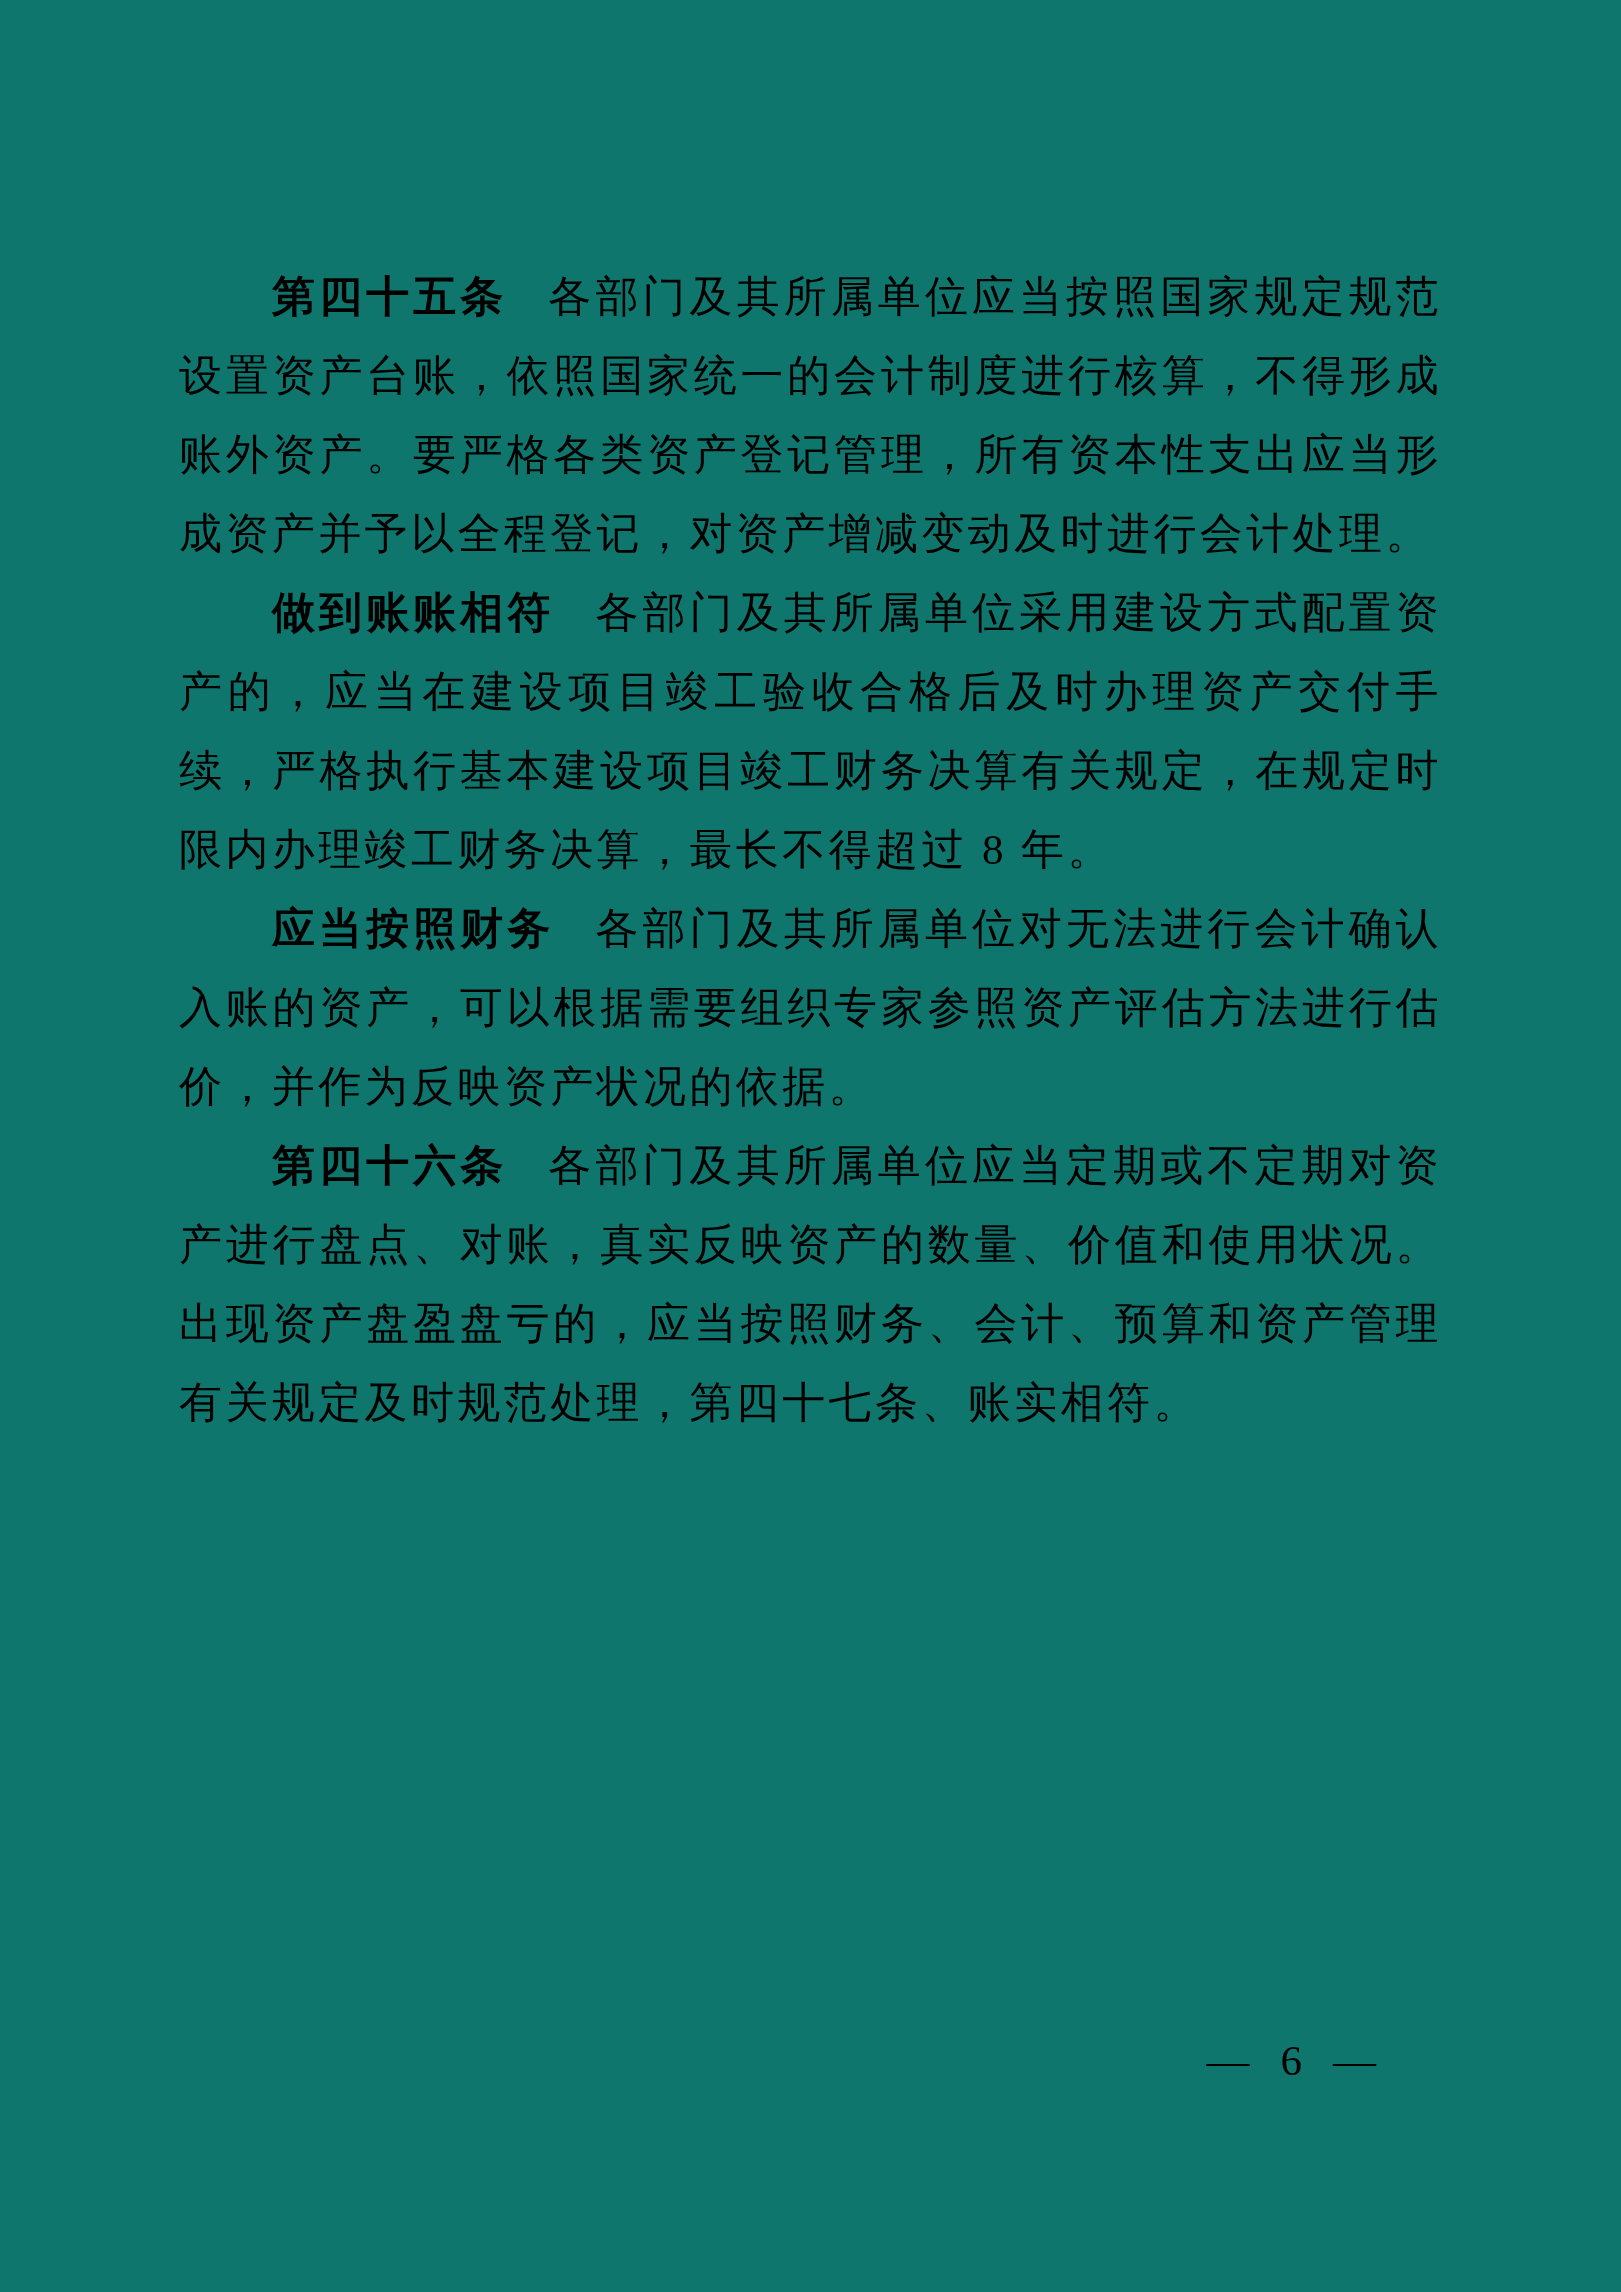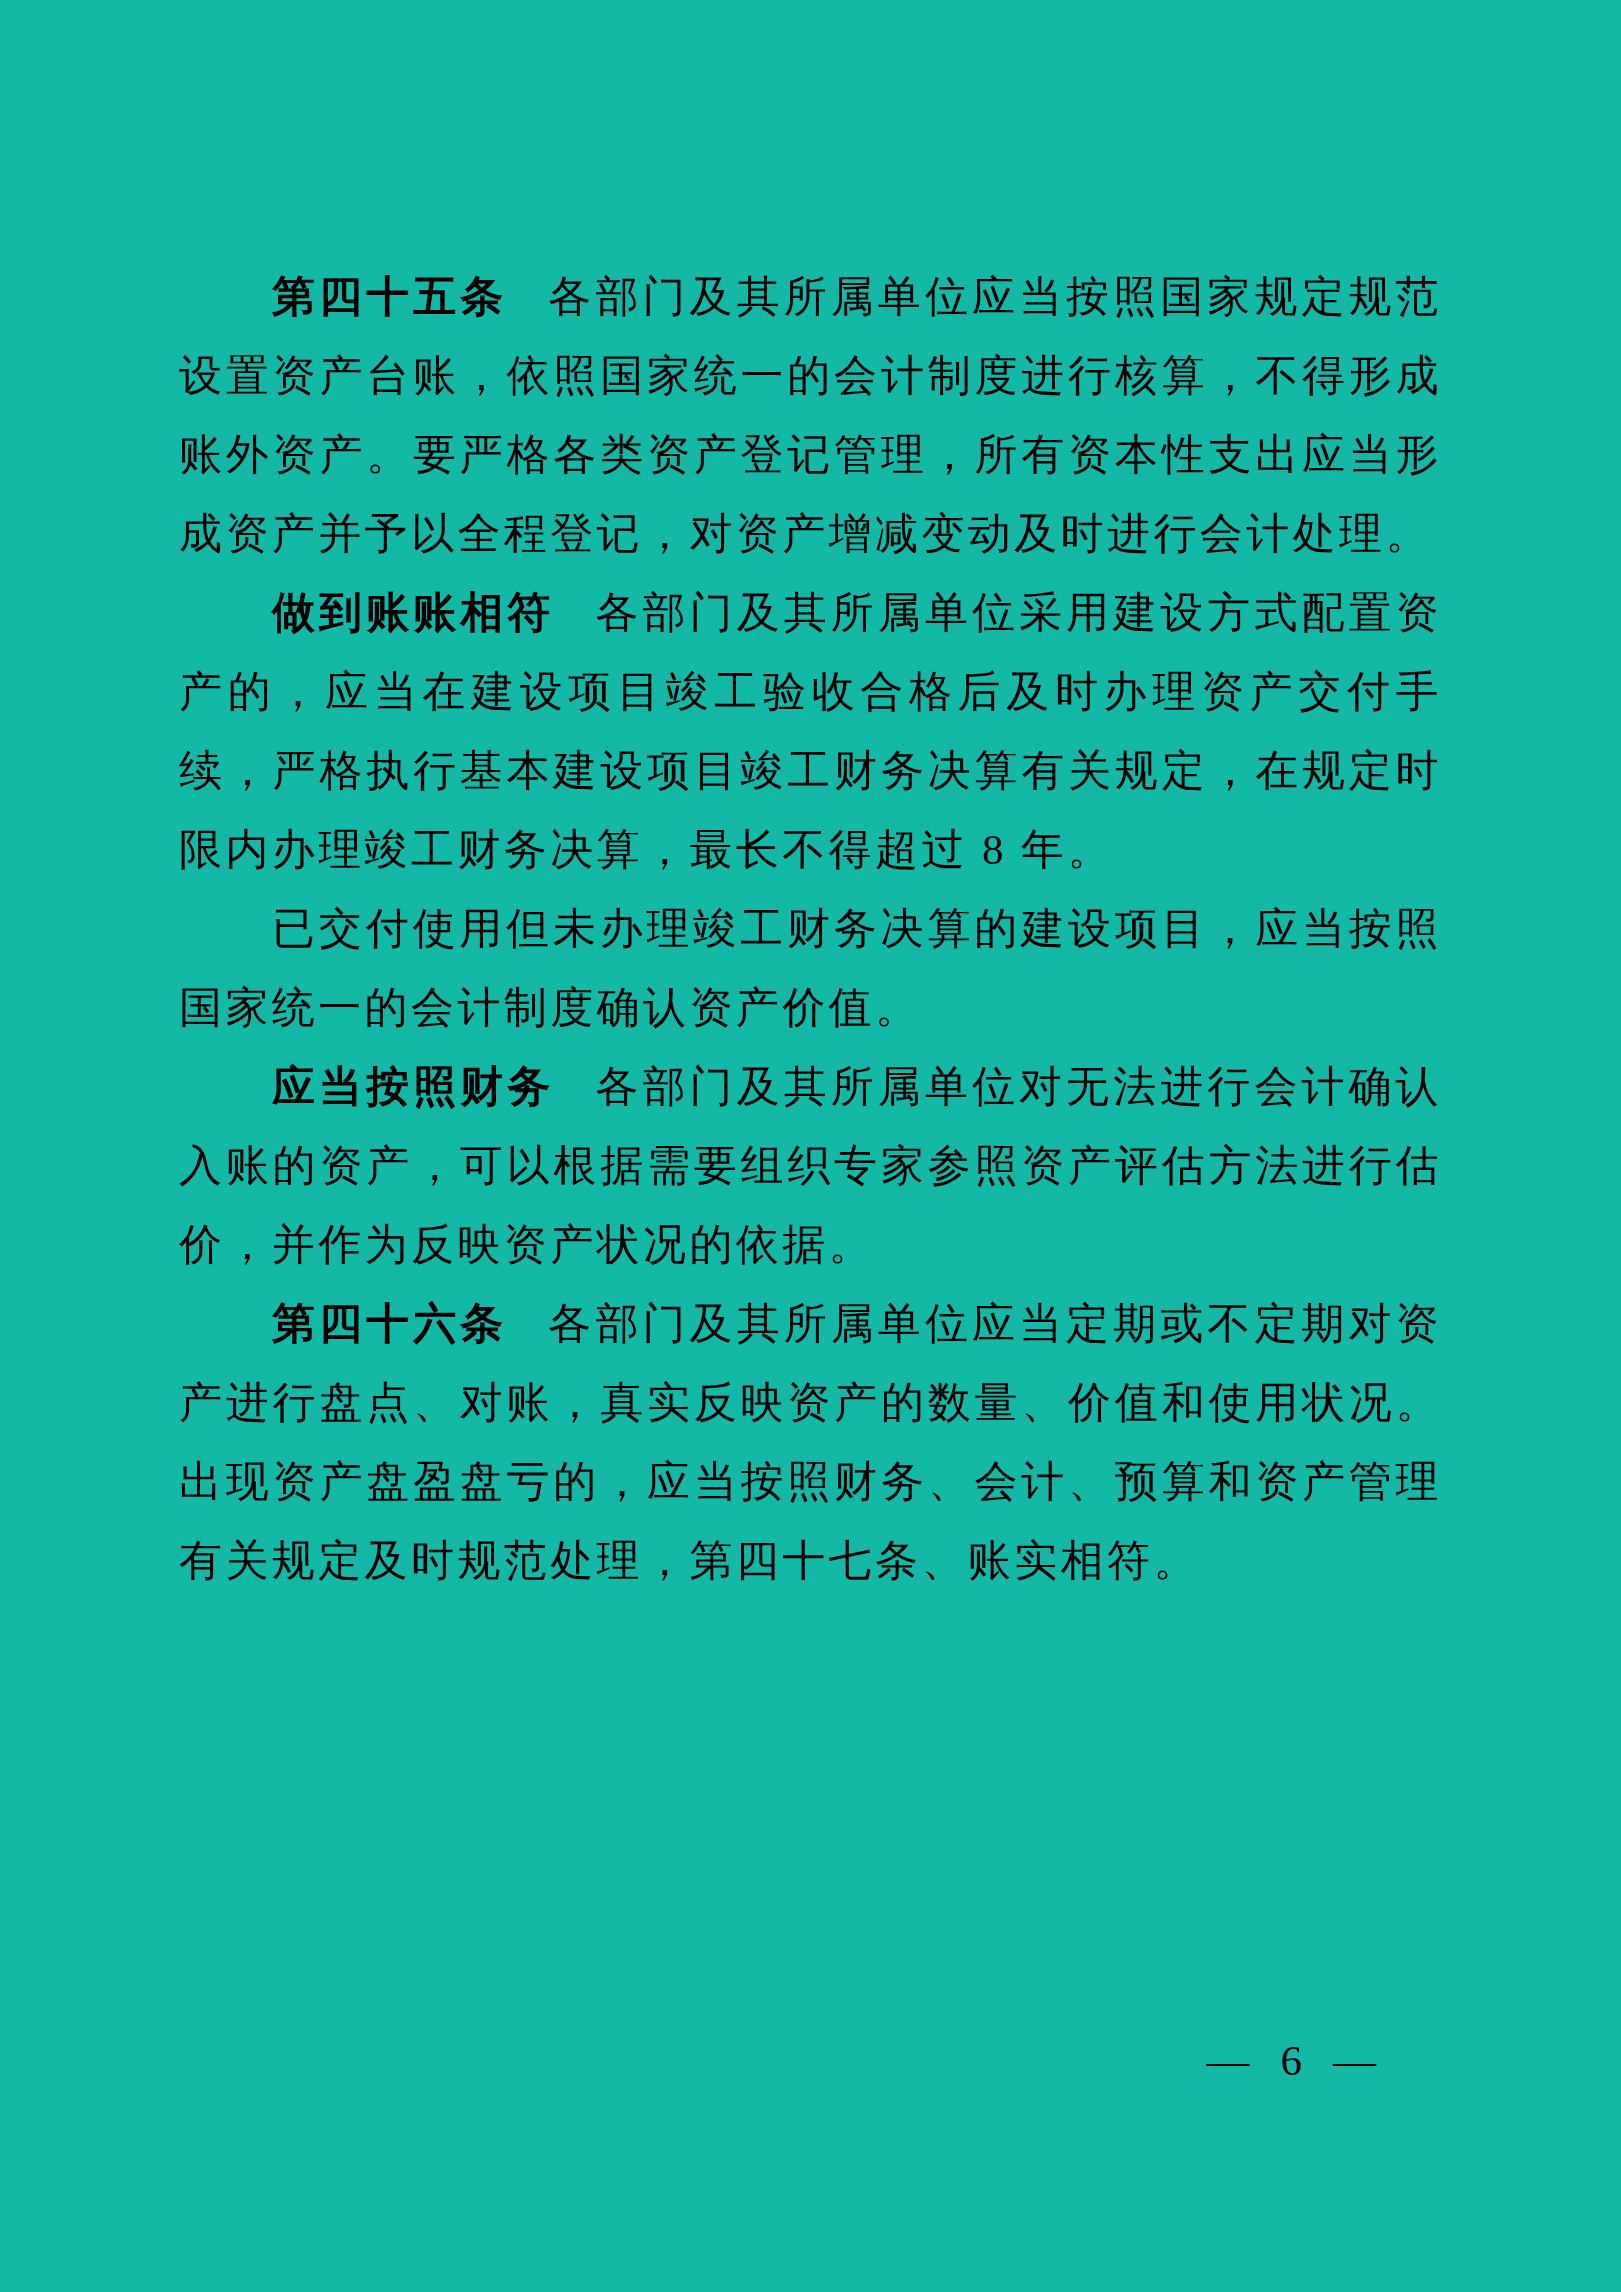--- a/index.html
+++ b/index.html
@@ -11,21 +11,21 @@
     height: 2293px;
     background: #ffffff;
     position: relative;
     font-family: "Liberation Serif", "DejaVu Serif", serif;
     color: #000000;
     overflow: hidden;
   }
   .page {
     position: absolute;
     inset: 0;
-    background: #14b8a6;
+    background: #0f766e;
   }
   .text-block {
     position: absolute;
     left: 179px;
     top: 257px;
     width: 1263px;
   }
   .para {
     margin: 0;
     font-size: 43px;
@@ -64,23 +64,20 @@
   <div class="text-block">
 
     <p class="para">
       <span class="head">第四十五条</span><span class="body-text">各部门及其所属单位应当按照国家规定规范设置资产台账，依照国家统一的会计制度进行核算，不得形成账外资产。要严格各类资产登记管理，所有资本性支出应当形成资产并予以全程登记，对资产增减变动及时进行会计处理。</span>
     </p>
 
     <p class="para">
       <span class="head">做到账账相符</span><span class="body-text">各部门及其所属单位采用建设方式配置资产的，应当在建设项目竣工验收合格后及时办理资产交付手续，严格执行基本建设项目竣工财务决算有关规定，在规定时限内办理竣工财务决算，最长不得超过 8 年。</span>
     </p>
 
-    <p class="para">
-      <span class="body-text">已交付使用但未办理竣工财务决算的建设项目，应当按照国家统一的会计制度确认资产价值。</span>
-    </p>
 
     <p class="para">
       <span class="head">应当按照财务</span><span class="body-text">各部门及其所属单位对无法进行会计确认入账的资产，可以根据需要组织专家参照资产评估方法进行估价，并作为反映资产状况的依据。</span>
     </p>
 
     <p class="para">
       <span class="head">第四十六条</span><span class="body-text">各部门及其所属单位应当定期或不定期对资产进行盘点、对账，真实反映资产的数量、价值和使用状况。出现资产盘盈盘亏的，应当按照财务、会计、预算和资产管理有关规定及时规范处理，第四十七条、账实相符。</span>
     </p>
 
 

